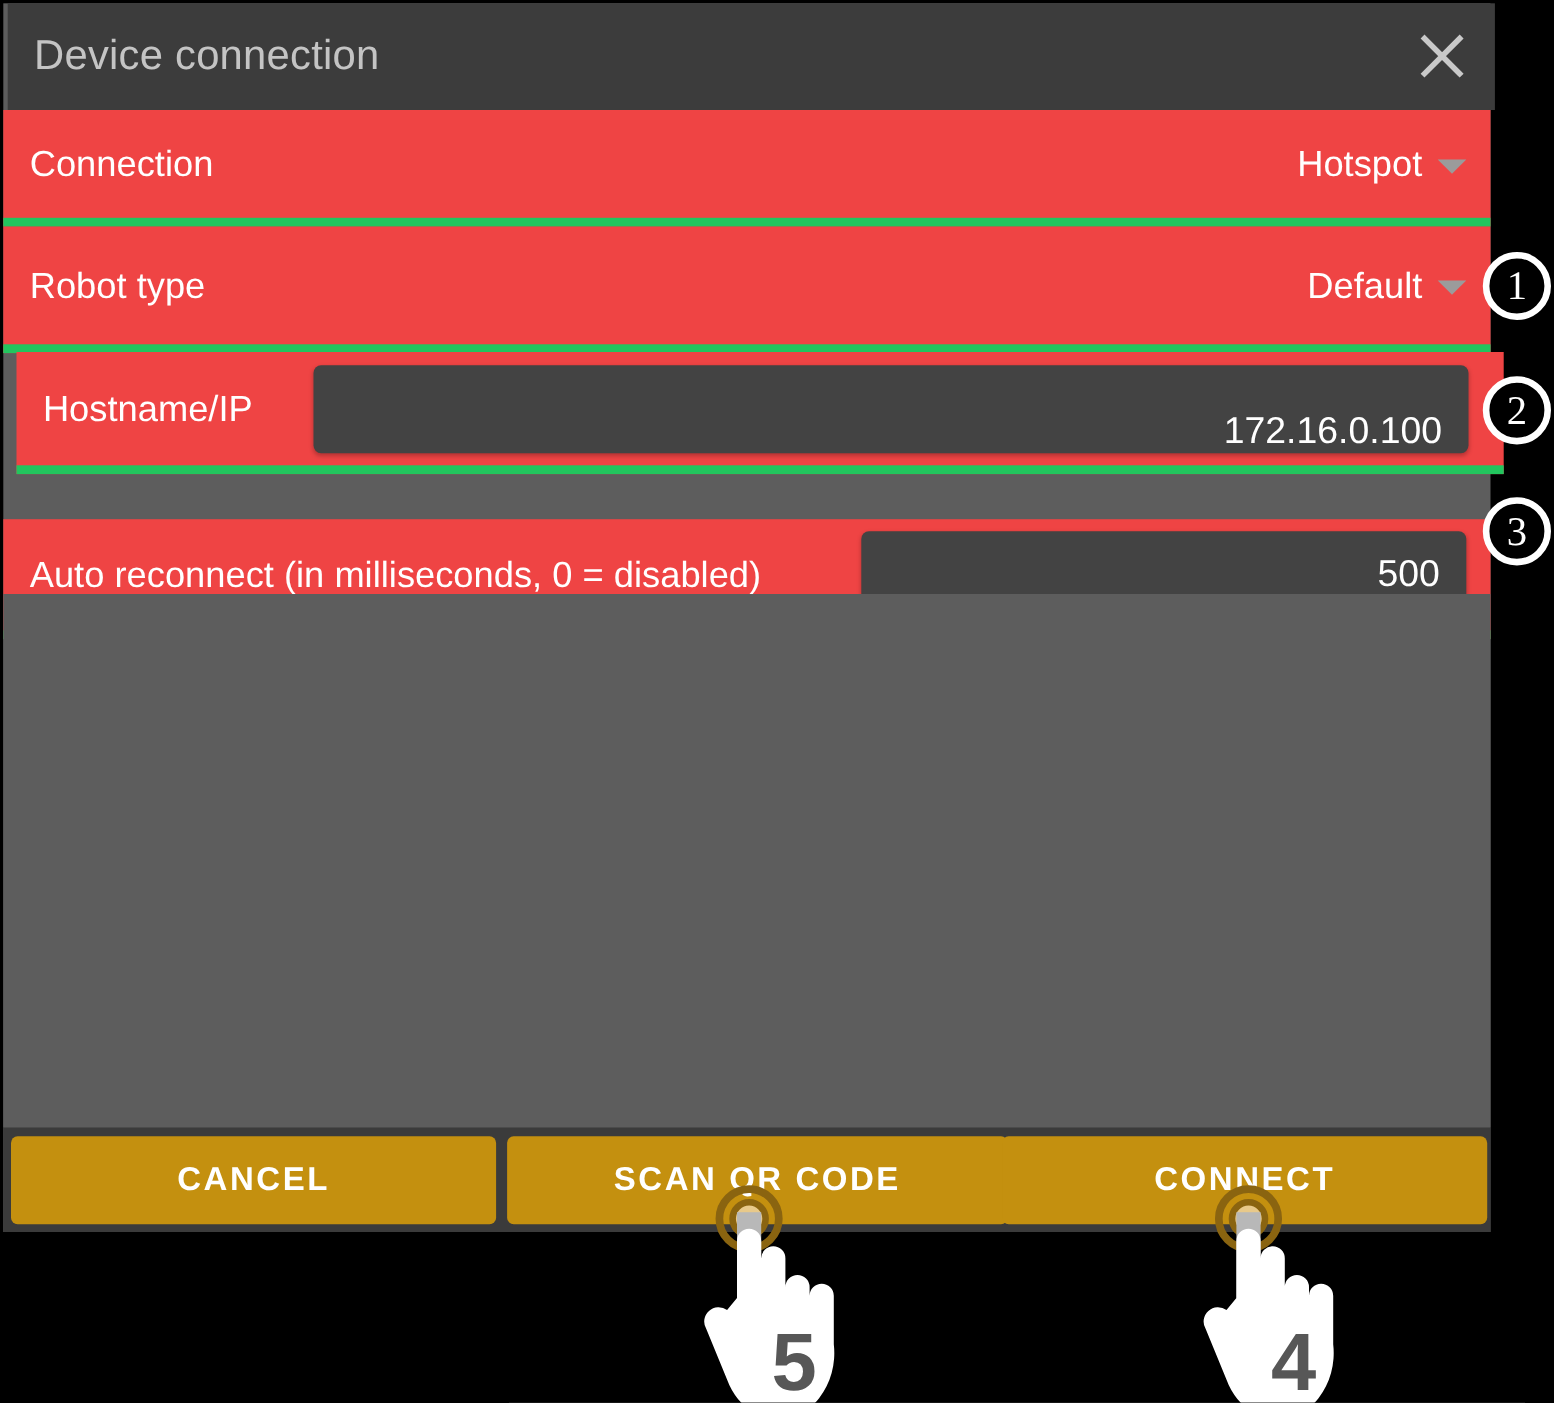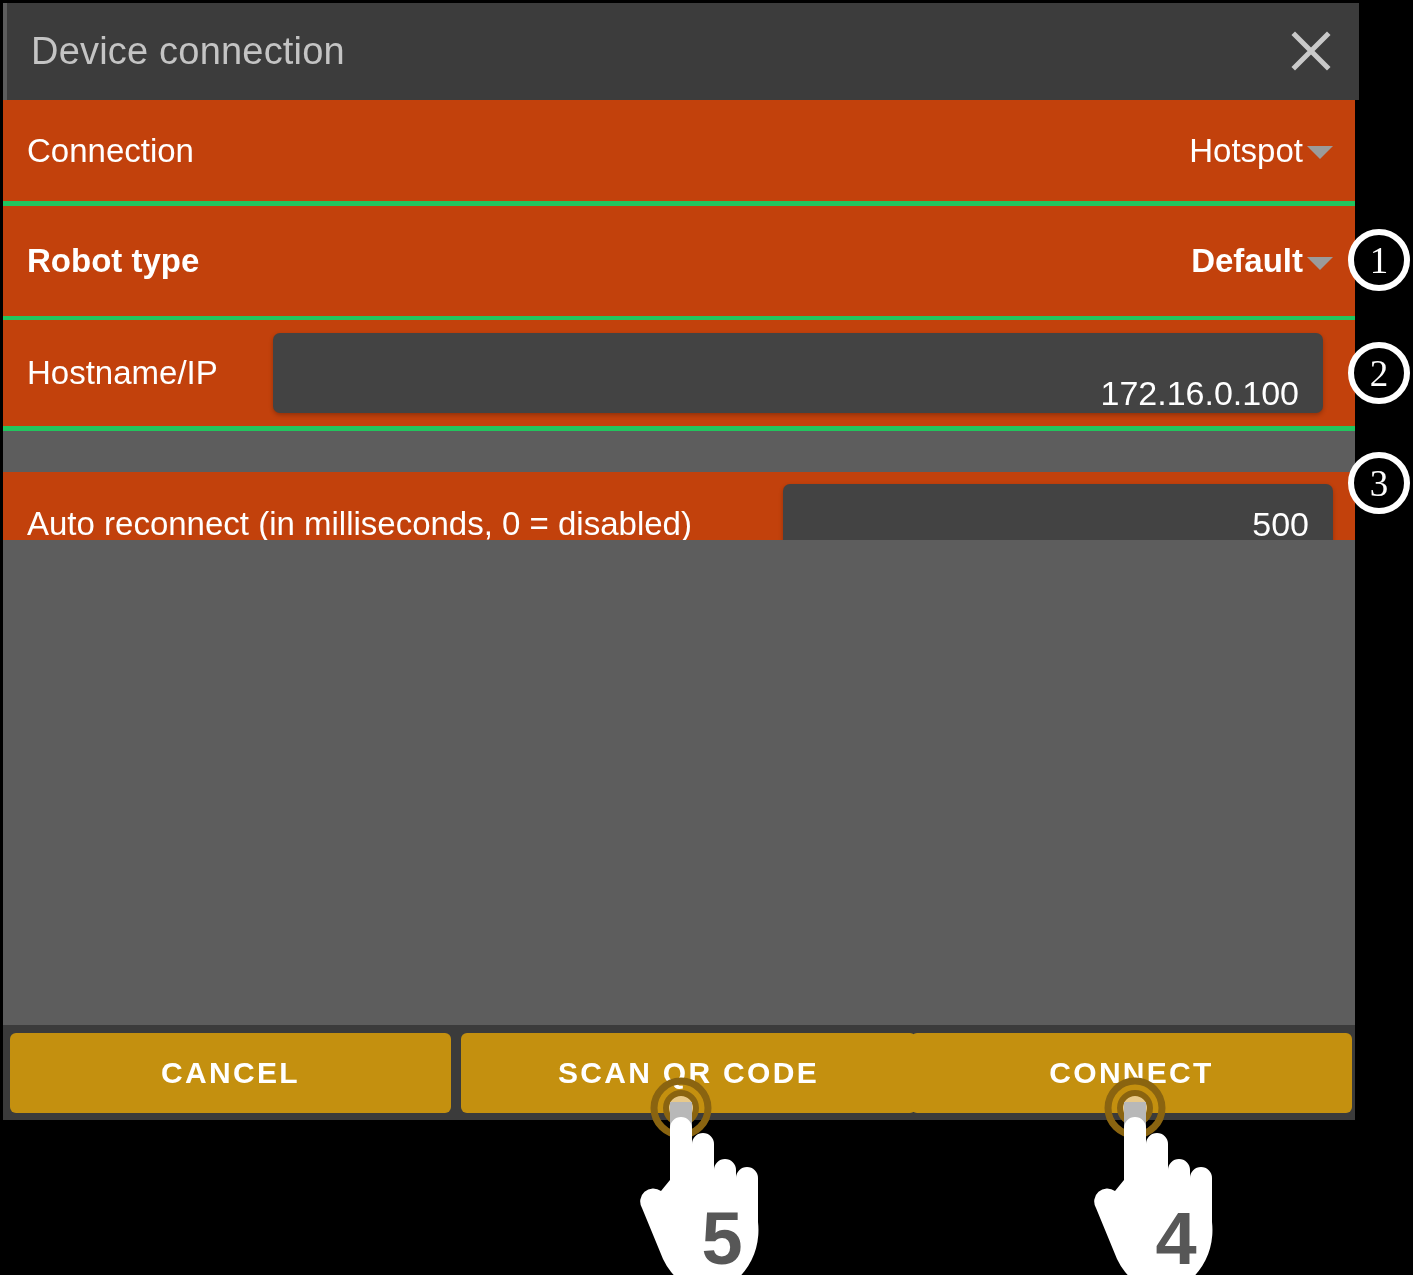--- a/index.html
+++ b/index.html
@@ -53,43 +53,43 @@
     height: 52px;
     cursor: pointer;
   }
   #close-btn svg { display: block; }
 
   
   .row {
     position: absolute;
     left: 0;
     width: 100%;
-    background: #c2410c;
-    border-bottom: 5px solid #22c55e;
+    background: #ef4444;
+    border-bottom: 8px solid #22c55e;
     box-sizing: border-box;
   }
   .row-label {
     position: absolute;
     left: 24px;
     top: 50%;
     transform: translateY(-50%);
     font-size: 33px;
     color: #ffffff;
     white-space: nowrap;
   }
 
   
   .dropdown {
     position: absolute;
     right: 22px;
     top: 50%;
     transform: translateY(-50%);
     display: flex;
     align-items: center;
-    gap: 4px;
+    gap: 14px;
     cursor: pointer;
     text-align: right;
   }
   .dropdown .dd-value {
     font-size: 33px;
     color: #ffffff;
     white-space: nowrap;
   }
   .caret {
     width: 0; height: 0;
@@ -115,22 +115,22 @@
     cursor: text;
   }
   .text-field .fld-value {
     font-size: 34px;
     color: #ffffff;
     white-space: nowrap;
   }
 
   
   #row-connection   { top: 97px;  height: 106px; }
-  #row-robot-type   { top: 203px; height: 115px; font-weight: bold; }
-  #row-hostname     { top: 317px; height: 111px; }
+  #row-robot-type   { top: 203px; height: 115px; }
+  #row-hostname     { top: 317px; height: 111px; margin-left: 12px; }
   #row-autoreconnect{ top: 428px; height: 109px; margin-top: 41px; }
 
   #field-hostname      { left: 270px; right: 32px; height: 80px; align-items: flex-end; }
   #field-autoreconnect { left: 780px; right: 22px; height: 80px; text-align: center; }
 
   
   #content-area {
     position: absolute;
     left: 0;
     top: 537px;

